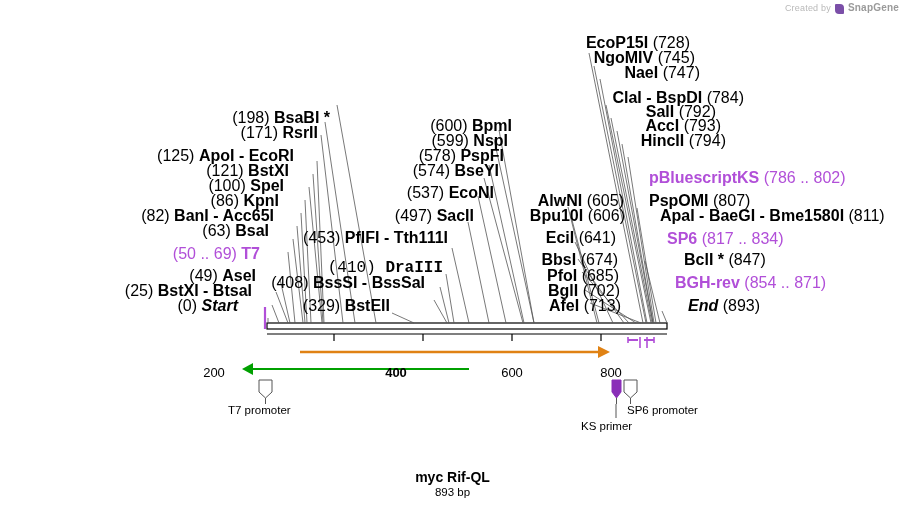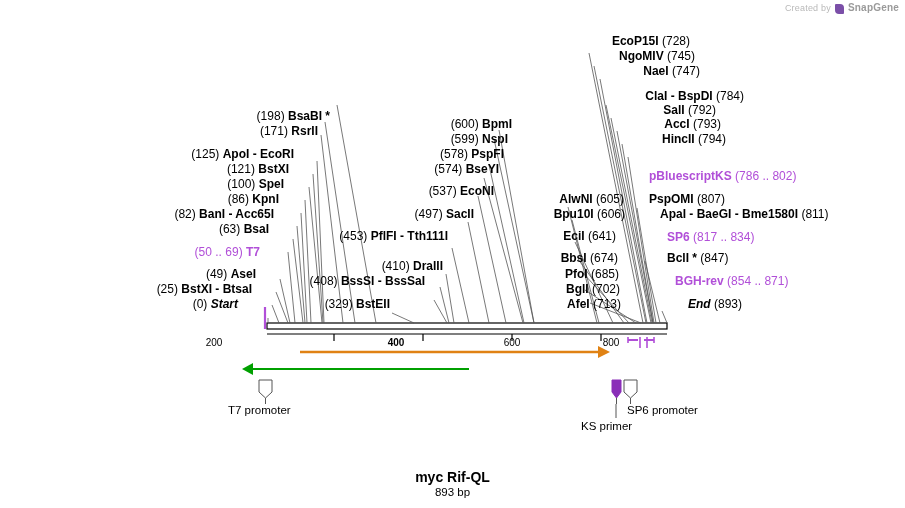--- a/index.html
+++ b/index.html
@@ -41,43 +41,44 @@
     height: 10px;
     background: #7b4fa8;
     border-radius: 1px 4px 1px 4px;
     position: relative;
     top: 1px;
   }
   
   .lbl {
     position: absolute;
     white-space: nowrap;
-    font-size: 12px;
+    font-size: 16px;
     color: #000;
     line-height: 1;
   }
   .lbl.right { text-align: right; }
   .lbl .pos { font-weight: normal; }
   .lbl .nm  { font-weight: bold; }
   .lbl.purple, .lbl.purple .nm, .lbl.purple .pos { color: #b14fd8; }
   .lbl .ital { font-style: italic; font-weight: bold; }
 
   
   .overlay {
     position: absolute;
     left: 0; top: 0;
     width: 905px; height: 508px;
     pointer-events: none;
   }
   
   .ruler-num {
     position: absolute;
-    font-size: 10px;
+    font-size: 13px;
     color: #000;
     transform: translateX(-50%);
+    margin-top: 28px;
   }
   
   .feat-cap {
     position: absolute;
     font-size: 11.5px;
     color: #000;
     white-space: nowrap;
   }
   
   .title {
@@ -244,21 +245,21 @@
     <span class="pos">(807)</span>
   </div>
   <div class="lbl" style="left:660px; top:208px;">
     <span class="nm">ApaI  -  BaeGI  -  Bme1580I</span>
     <span class="pos">(811)</span>
   </div>
   <div class="lbl purple" style="left:667px; top:231px;">
     <span class="nm">SP6</span>
     <span class="pos">(817 .. 834)</span>
   </div>
-  <div class="lbl" style="left:667px; top:252px;">
+  <div class="lbl" style="left:684px; top:252px;">
     <span class="nm">BclI *</span>
     <span class="pos">(847)</span>
   </div>
   <div class="lbl purple" style="left:675px; top:275px;">
     <span class="nm">BGH-rev</span>
     <span class="pos">(854 .. 871)</span>
   </div>
   <div class="lbl" style="left:688px; top:298px;">
     <span class="ital">End</span>
     <span class="pos">(893)</span>
@@ -334,21 +335,21 @@
     <span class="nm">EcoNI</span>
   </div>
   <div class="lbl right" style="left:300px; top:208px; width:174px;">
     <span class="pos">(497)</span>
     <span class="nm">SacII</span>
   </div>
   <div class="lbl right" style="left:250px; top:230px; width:198px;">
     <span class="pos">(453)</span>
     <span class="nm">PflFI  -  Tth111I</span>
   </div>
-  <div class="lbl right" style="left:250px; top:260px; width:193px;">
+  <div class="lbl right" style="left:250px; top:260px; width:193px;font-family:Liberation Mono, monospace;">
     <span class="pos">(410)</span>
     <span class="nm">DraIII</span>
   </div>
   <div class="lbl right" style="left:230px; top:275px; width:195px;">
     <span class="pos">(408)</span>
     <span class="nm">BssSI  -  BssSaI</span>
   </div>
   <div class="lbl right" style="left:230px; top:298px; width:160px;">
     <span class="pos">(329)</span>
     <span class="nm">BstEII</span>

